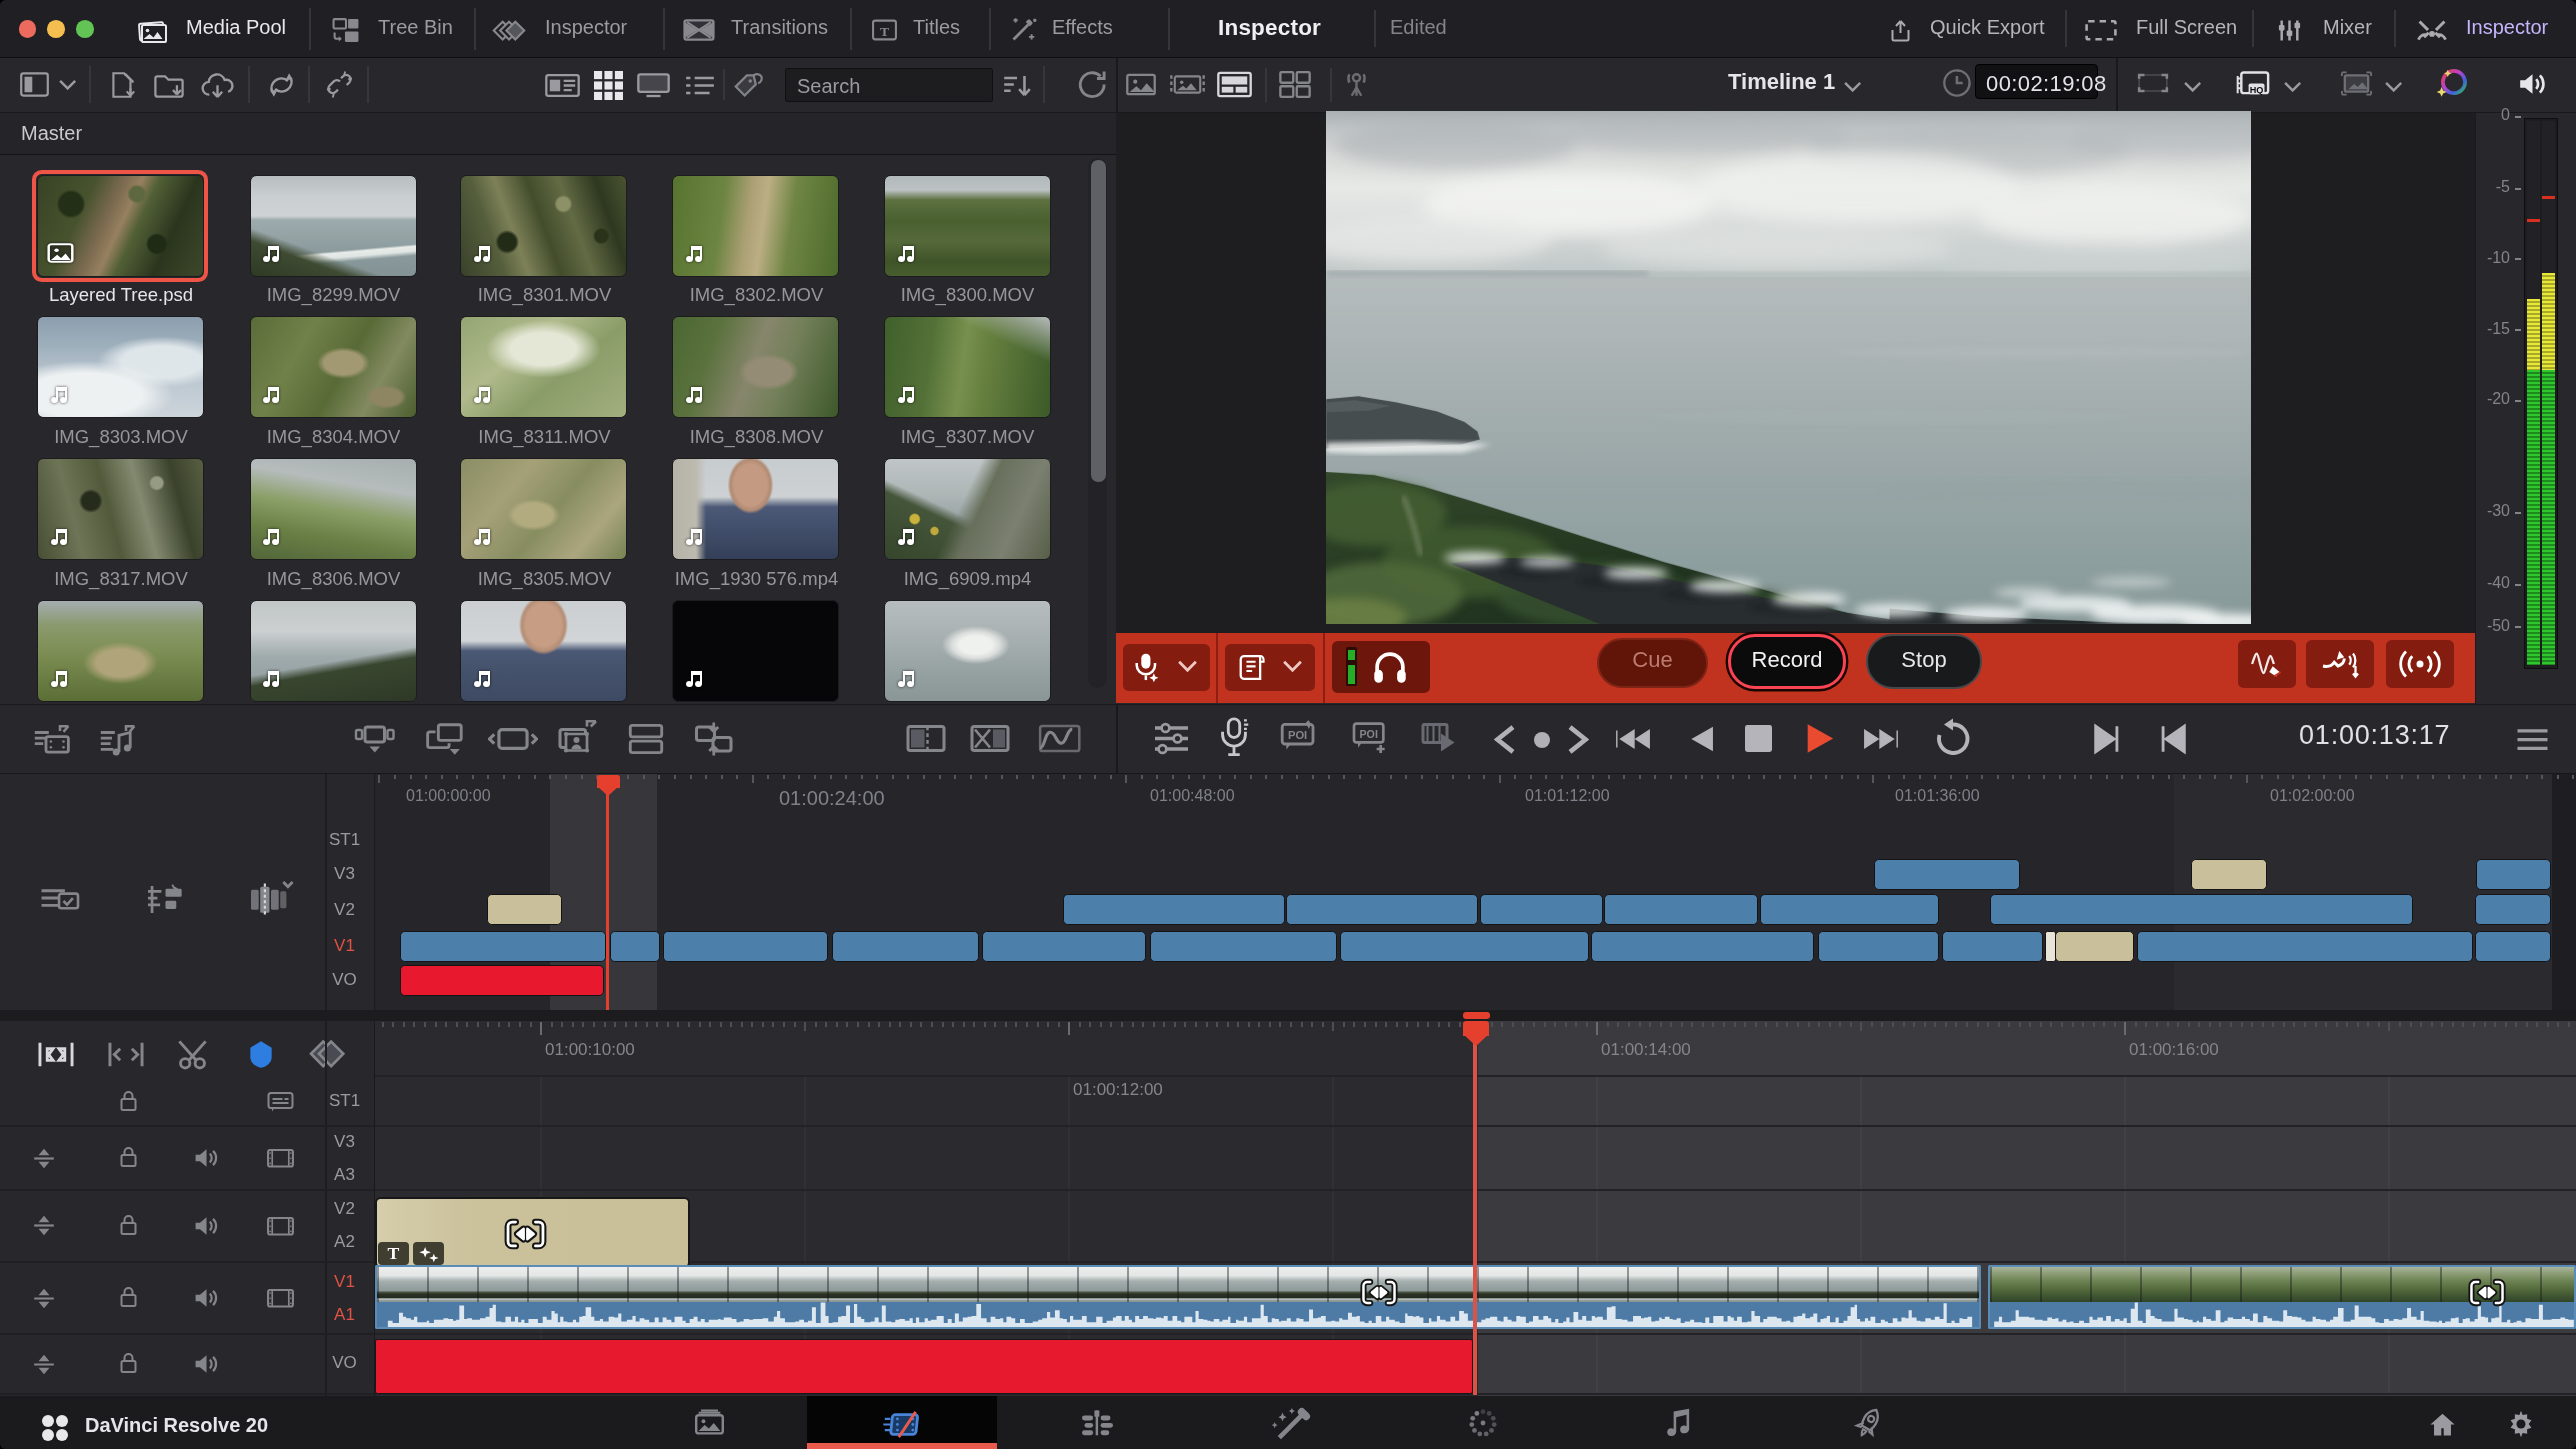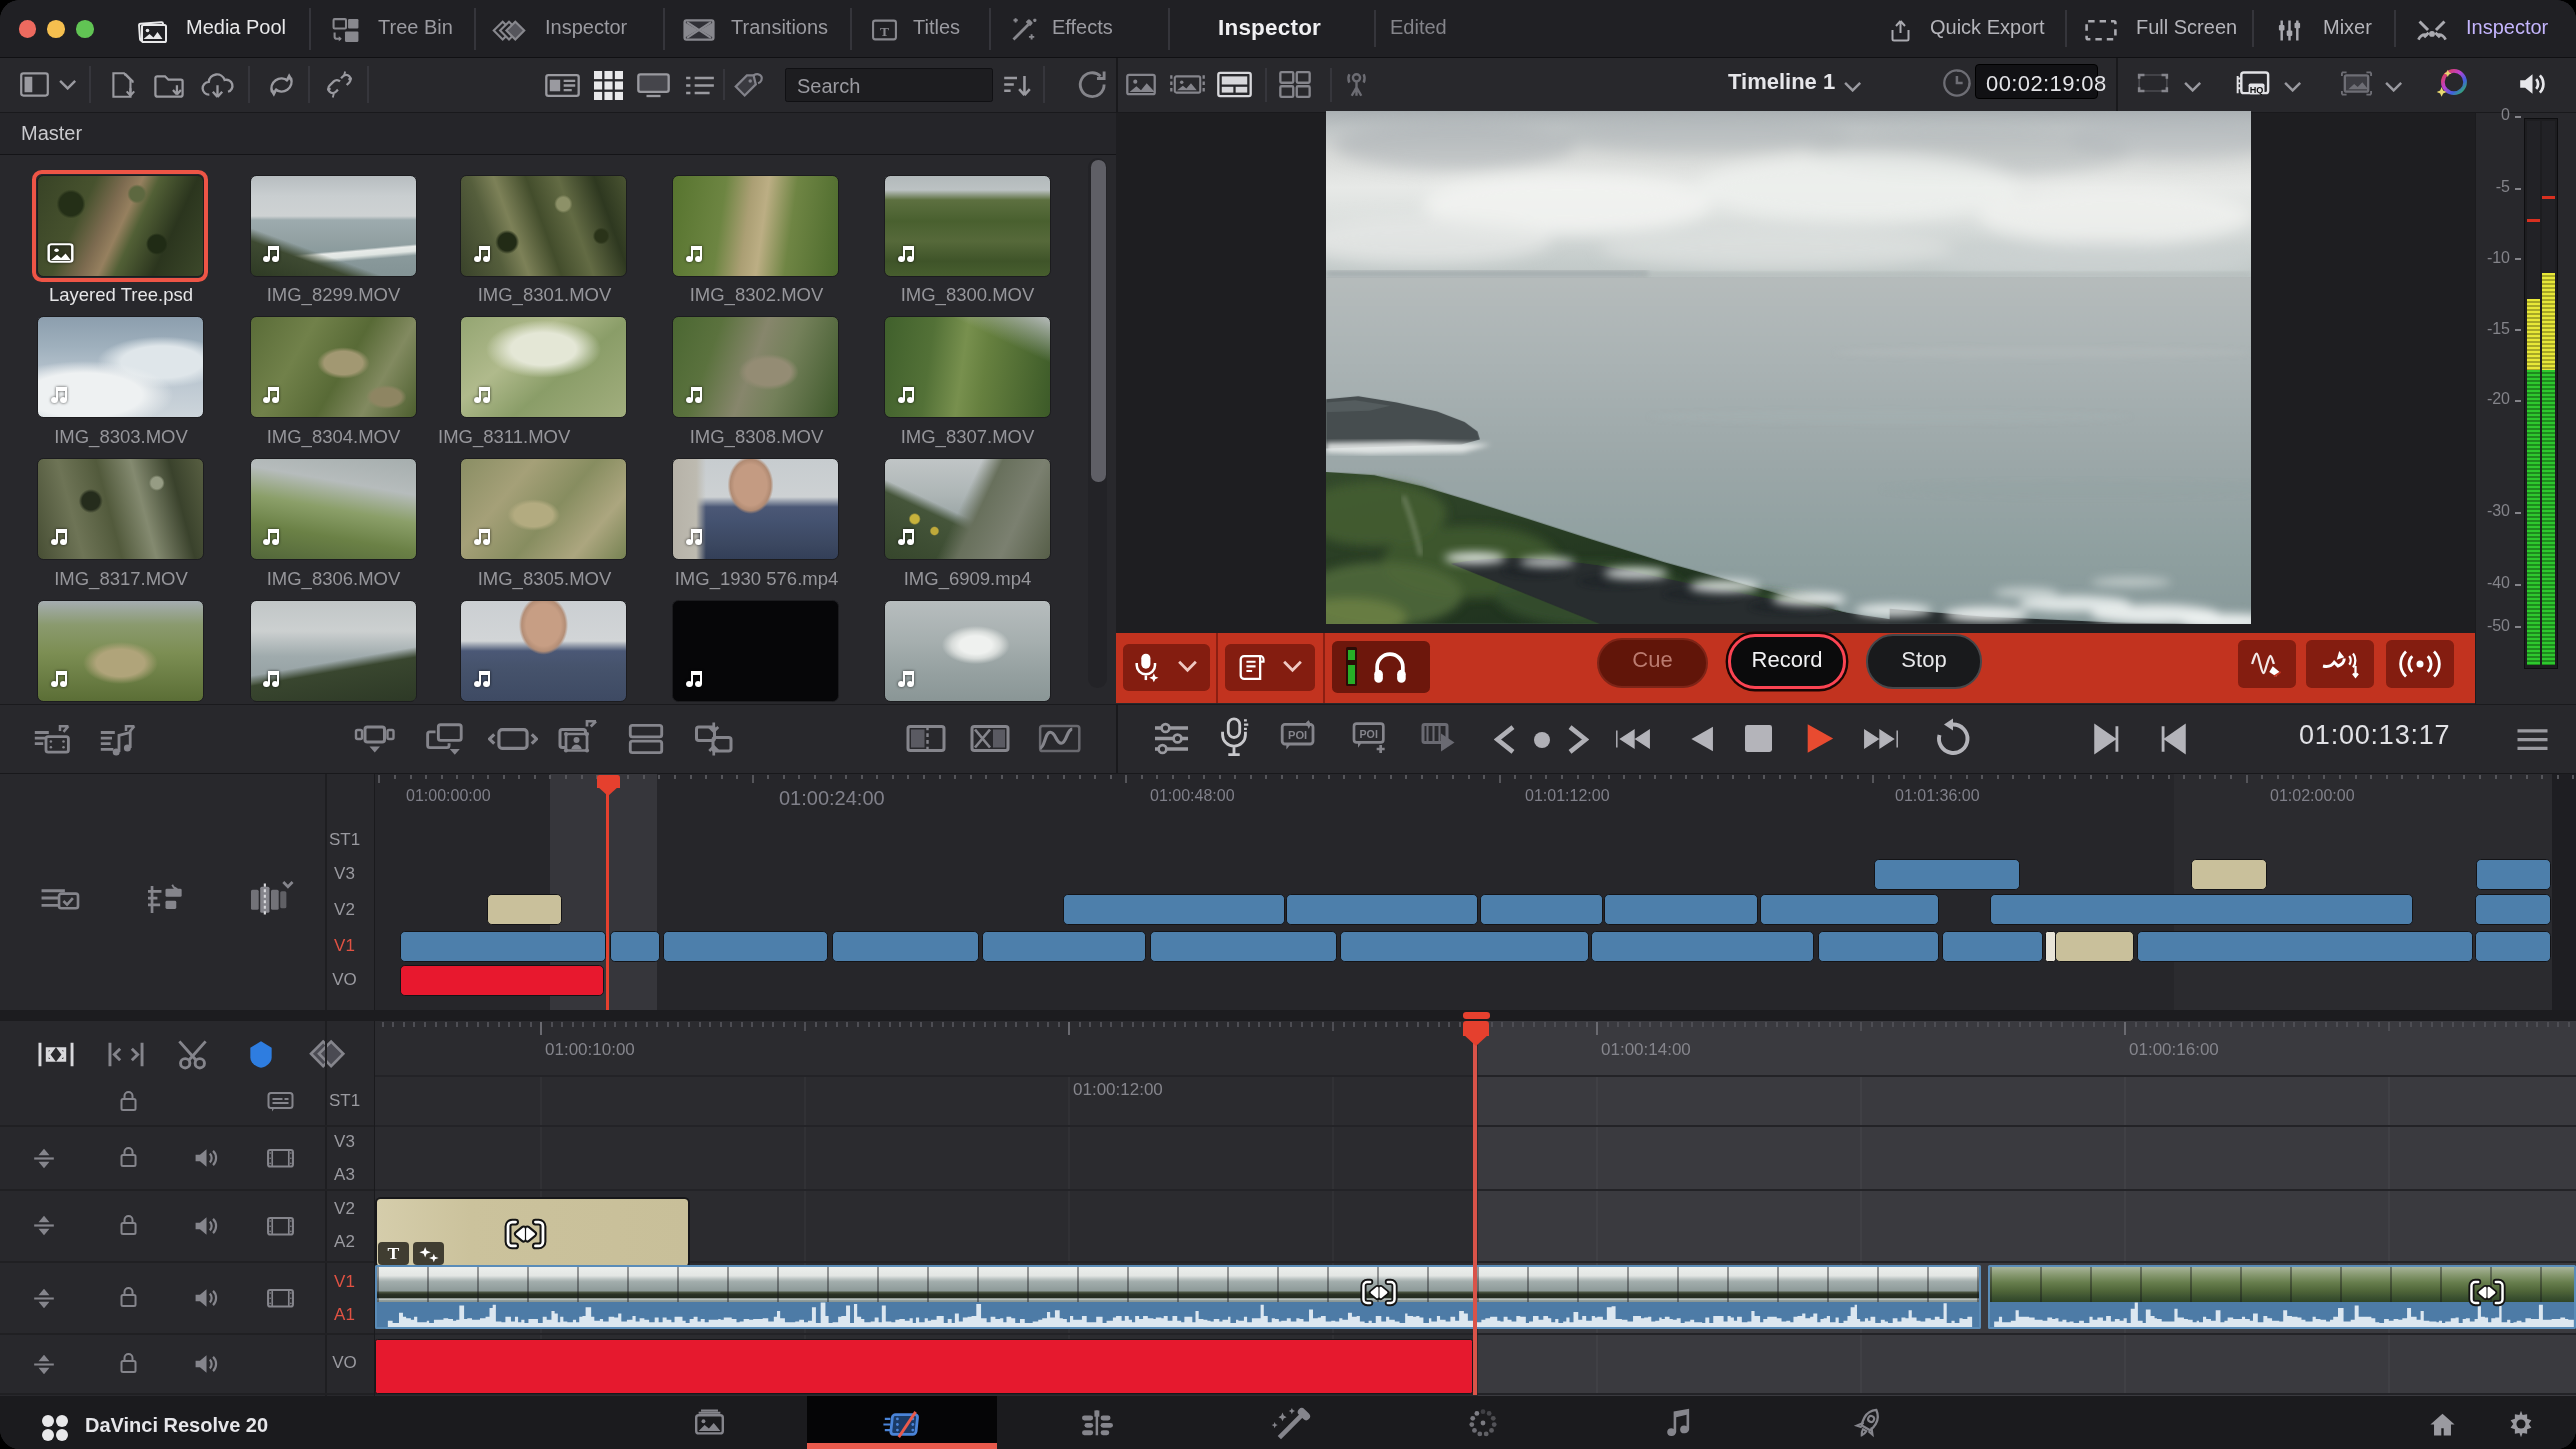--- a/index.html
+++ b/index.html
@@ -1,17 +1,17 @@
 <!DOCTYPE html>
 <html style="font-size:13px"><head><meta charset="utf-8"><style>
 *{margin:0;padding:0;box-sizing:border-box}
 html,body{background:#000;width:2576px;height:1449px;overflow:hidden}
 body,div{font-family:"Liberation Sans",sans-serif}
 svg{display:block}
-#win{position:absolute;left:0;top:0;width:2576px;height:1449px;background:#28282c;border-radius:20px;overflow:hidden}
+#win{position:absolute;left:0;top:0;width:2576px;height:1449px;background:#28282c;border-radius:6px;overflow:hidden}
 </style></head><body>
 <div id="win">
 <div style="position:absolute;left:0;top:0;width:2576px;height:58px;background:#202024;border-bottom:1.6px solid #101013"></div>
 <div style="position:absolute;left:18.5px;top:20px;width:17.7px;height:17.7px;border-radius:50%;background:#ed6a5f"></div>
 <div style="position:absolute;left:47px;top:20px;width:17.7px;height:17.7px;border-radius:50%;background:#f5bf4f"></div>
 <div style="position:absolute;left:76px;top:20px;width:17.7px;height:17.7px;border-radius:50%;background:#61c454"></div>
 <svg style="position:absolute;left:134px;top:17.7px" width="37" height="26" viewBox="0 0 34 26" fill="none">
       <rect x="4" y="5" width="24" height="17" rx="1.6" stroke="#e8e8ea" stroke-width="2" transform="rotate(-4 16 13)"></rect>
       <rect x="6.5" y="7" width="24" height="17" rx="1.6" fill="#202024" stroke="#e8e8ea" stroke-width="2"></rect>
       <circle cx="12" cy="12.5" r="1.8" fill="#e8e8ea"></circle>
@@ -291,21 +291,21 @@
         <path d="M9 4v10.55A3.8 3.8 0 0 0 7.3 14 3.2 3.2 0 0 0 4 17a3.2 3.2 0 0 0 3.3 3A3.4 3.4 0 0 0 11 17V8h7v6.55A3.8 3.8 0 0 0 16.3 14a3.2 3.2 0 0 0-3.3 3 3.2 3.2 0 0 0 3.3 3A3.4 3.4 0 0 0 20 17V4z" fill="#fff"></path>
       </svg>
     </div>
 <div style="position:absolute;left:227px;top:426px;width:213px;text-align:center;font-size:18.5px;color:#96969b">IMG_8304.MOV</div>
 <div style="position:absolute;left:460px;top:316px;width:167px;height:102px;border-radius:6.4px;border:1.6px solid #1c1c1f;background:radial-gradient(ellipse 72px 36px at 50% 32%, #e4e7d6 0 45%, rgba(0,0,0,0) 80%),linear-gradient(140deg, #94a572 0%, #b0ba8c 35%, #8a9d68 60%, #a2ae7e 100%);"></div>
 <div style="position:absolute;left:470px;top:383px;width:27px;height:27px;filter:drop-shadow(0 0.8px 1.6px rgba(0,0,0,0.7))">
       <svg viewBox="0 0 24 24" width="24" height="24">
         <path d="M9 4v10.55A3.8 3.8 0 0 0 7.3 14 3.2 3.2 0 0 0 4 17a3.2 3.2 0 0 0 3.3 3A3.4 3.4 0 0 0 11 17V8h7v6.55A3.8 3.8 0 0 0 16.3 14a3.2 3.2 0 0 0-3.3 3 3.2 3.2 0 0 0 3.3 3A3.4 3.4 0 0 0 20 17V4z" fill="#fff"></path>
       </svg>
     </div>
-<div style="position:absolute;left:438px;top:426px;width:213px;font-size:18.5px;color:#96969b">IMG_8311.MOV</div>
+<div style="position:absolute;left:438px;top:426px;width:213px;text-align:center;font-size:18.5px;color:#96969b">IMG_8311.MOV</div>
 <div style="position:absolute;left:672px;top:316px;width:167px;height:102px;border-radius:6.4px;border:1.6px solid #1c1c1f;background:radial-gradient(ellipse 40px 24px at 58% 55%, #948c74 0 55%, rgba(0,0,0,0) 75%),linear-gradient(110deg, #4b6732 0%, #5b723e 25%, #87866c 48%, #74805a 65%, #3d582a 100%);"></div>
 <div style="position:absolute;left:682px;top:383px;width:27px;height:27px;filter:drop-shadow(0 0.8px 1.6px rgba(0,0,0,0.7))">
       <svg viewBox="0 0 24 24" width="24" height="24">
         <path d="M9 4v10.55A3.8 3.8 0 0 0 7.3 14 3.2 3.2 0 0 0 4 17a3.2 3.2 0 0 0 3.3 3A3.4 3.4 0 0 0 11 17V8h7v6.55A3.8 3.8 0 0 0 16.3 14a3.2 3.2 0 0 0-3.3 3 3.2 3.2 0 0 0 3.3 3A3.4 3.4 0 0 0 20 17V4z" fill="#fff"></path>
       </svg>
     </div>
 <div style="position:absolute;left:650px;top:426px;width:213px;text-align:center;font-size:18.5px;color:#96969b">IMG_8308.MOV</div>
 <div style="position:absolute;left:884px;top:316px;width:167px;height:102px;border-radius:6.4px;border:1.6px solid #1c1c1f;background:linear-gradient(205deg, #b6bbbb 0%, rgba(0,0,0,0) 26%),linear-gradient(98deg, #40602c 0%, #537137 28%, #78904e 47%, #66803f 60%, #3c5a28 100%);"></div>
 <div style="position:absolute;left:894px;top:383px;width:27px;height:27px;filter:drop-shadow(0 0.8px 1.6px rgba(0,0,0,0.7))">
       <svg viewBox="0 0 24 24" width="24" height="24">

